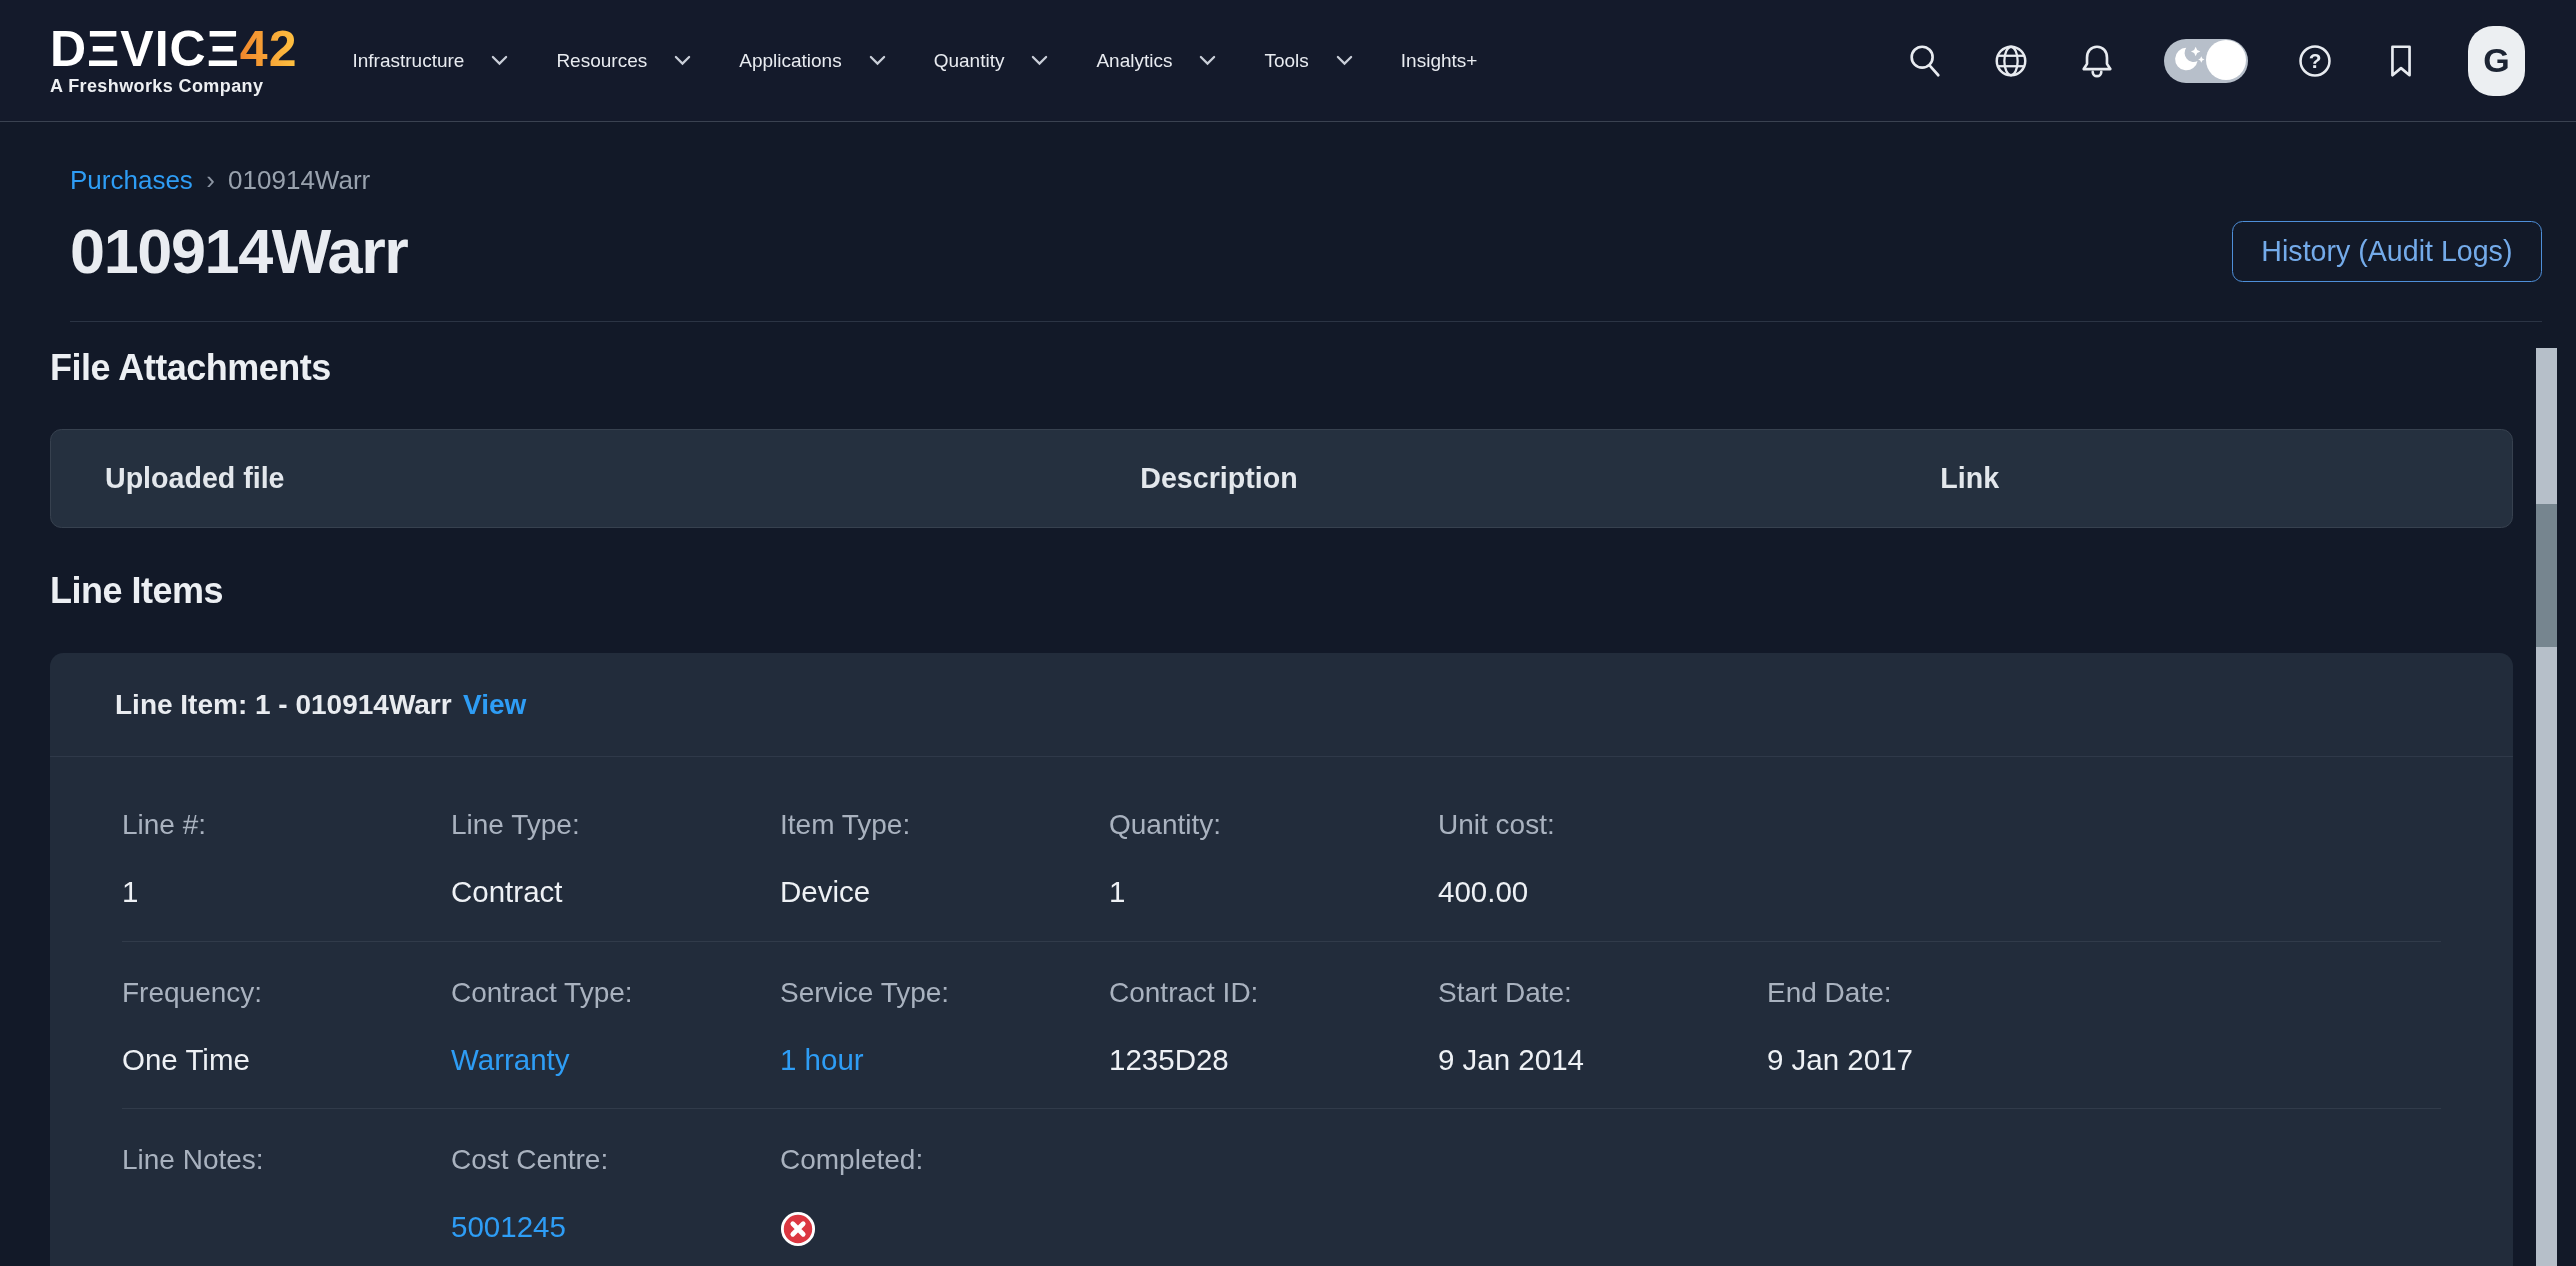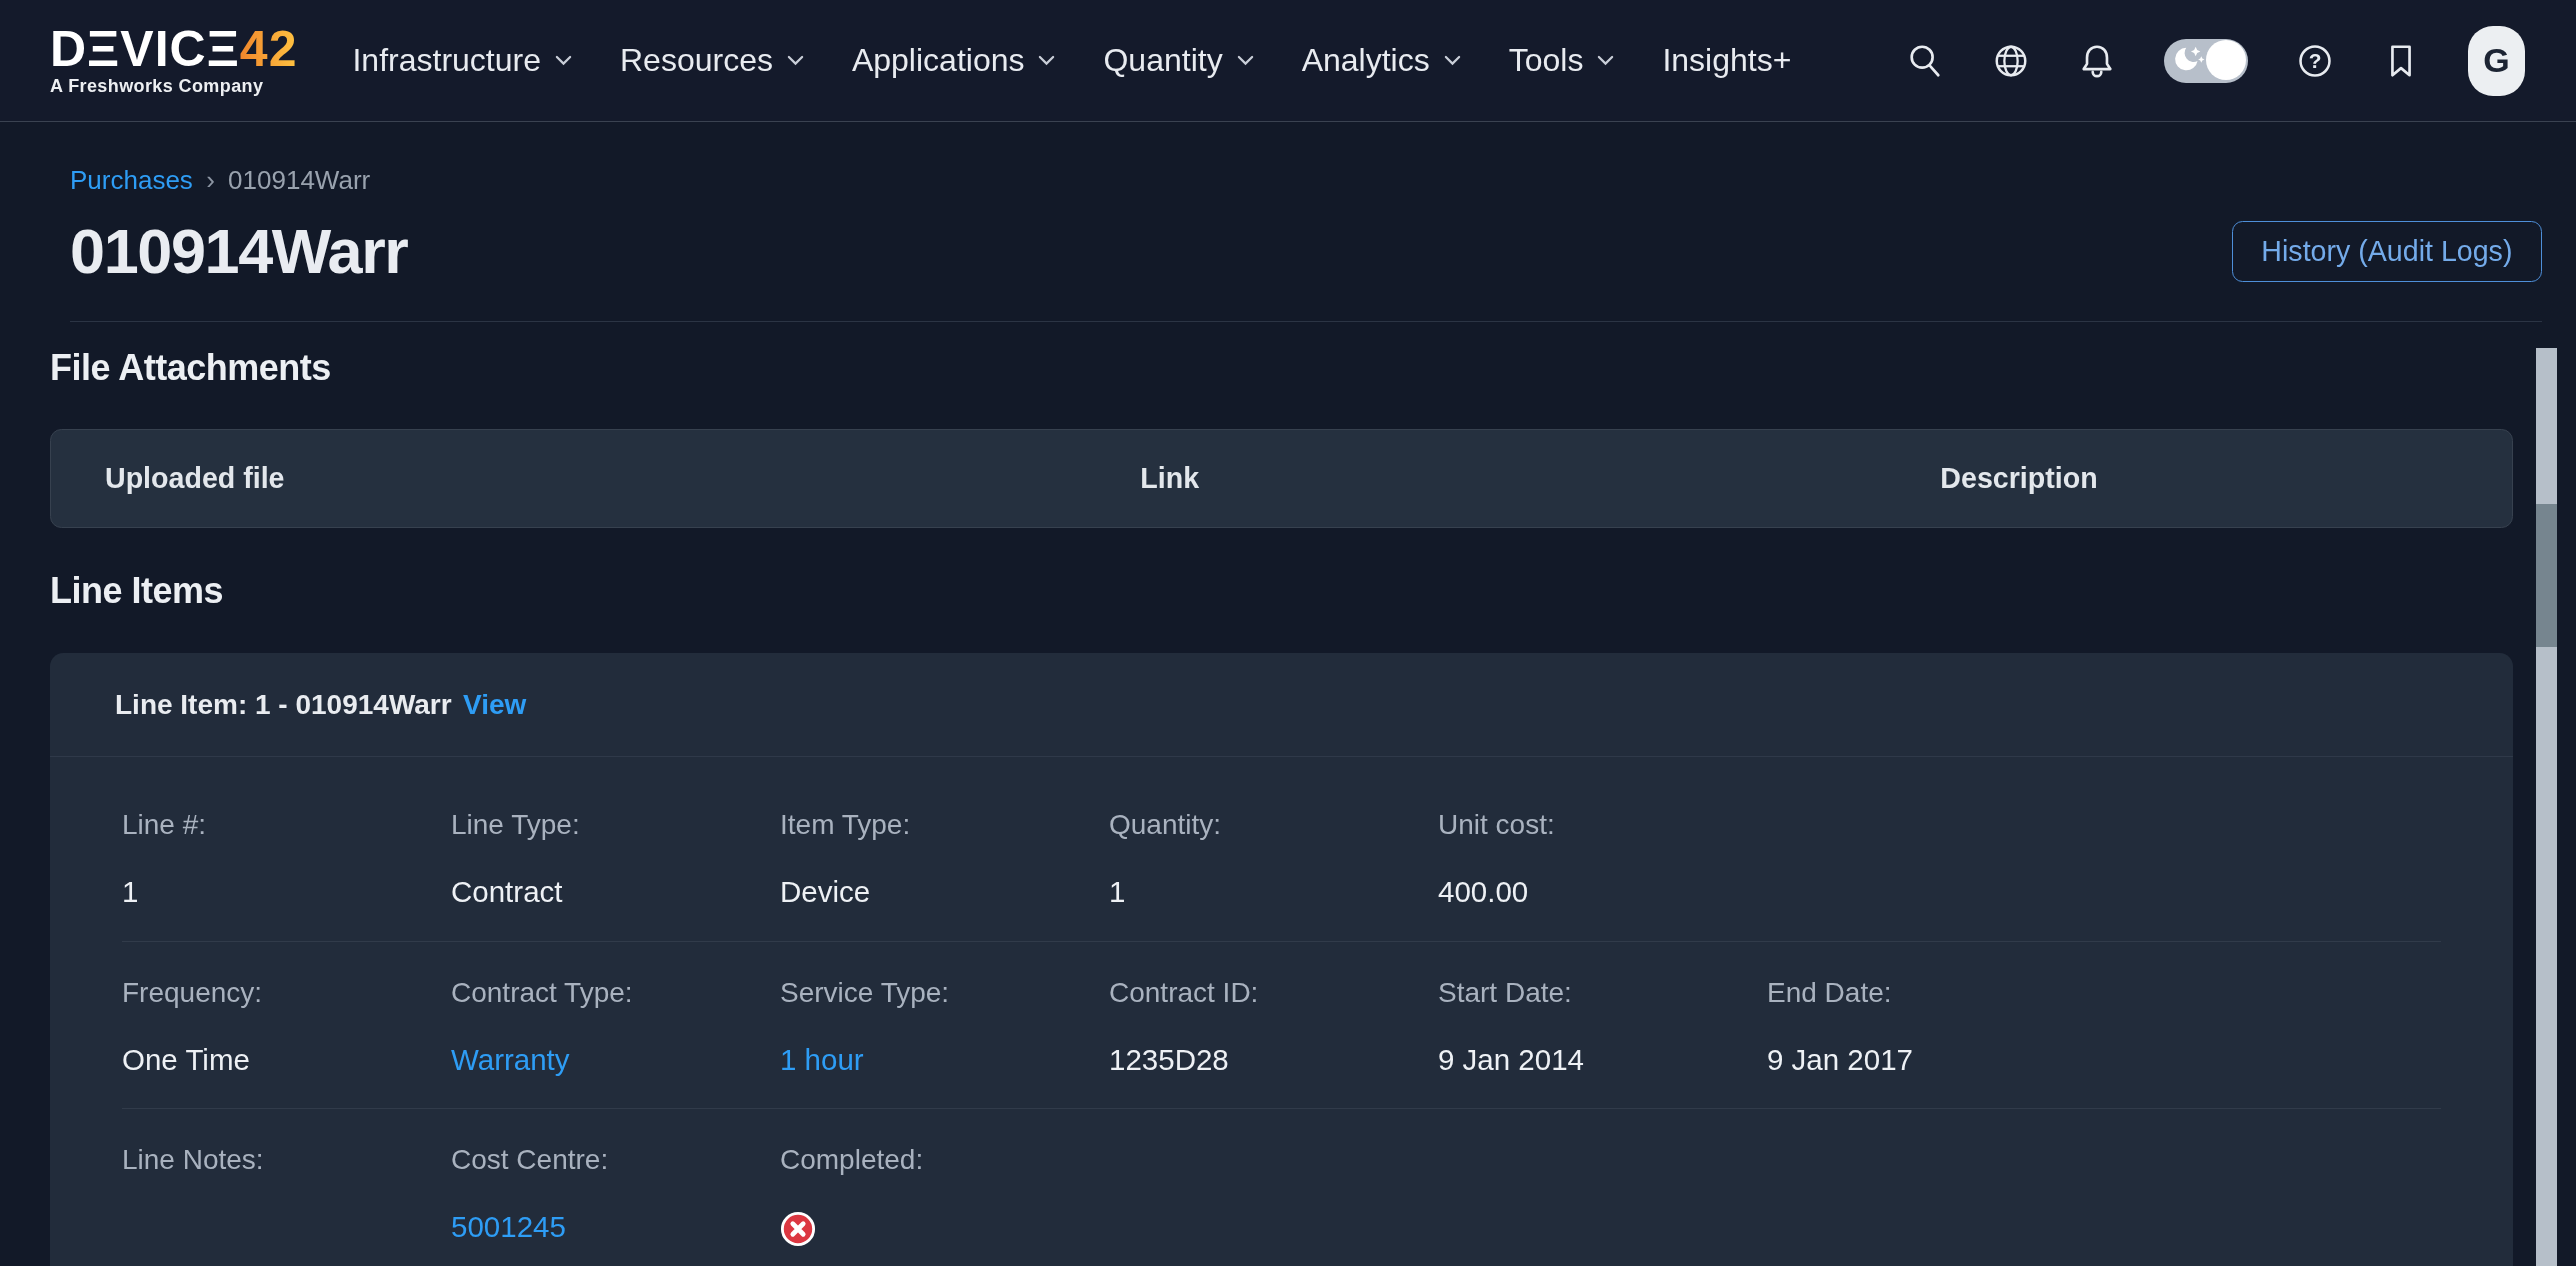--- a/index.html
+++ b/index.html
@@ -20,21 +20,21 @@
   }
   .logo { display:flex; flex-direction:column; margin-right:55px; cursor:pointer; }
   .logo-word { font-size:50px; font-weight:700; line-height:50px; letter-spacing:1px; color:#FFFFFF; white-space:nowrap; }
   .logo-accent {
     background:linear-gradient(90deg,#F0862C,#FFC241);
     -webkit-background-clip:text; background-clip:text; color:transparent;
   }
   .logo-tag { font-size:18px; font-weight:700; color:#EDEFF2; margin-top:2.9px; letter-spacing:0.4px; }
 
   .nav-menu { display:flex; align-items:center; gap:48px; }
-  .nav-item { display:flex; align-items:center; gap:14px; font-size:32px; font-weight:500; color:#E8EBF0; cursor:pointer; white-space:nowrap; }
+  .nav-item { display:flex; align-items:center; gap:27px; font-size:19px; font-weight:500; color:#E8EBF0; cursor:pointer; white-space:nowrap; }
   .nav-item svg { display:block; }
 
   .nav-right { margin-left:auto; display:flex; align-items:center; gap:48px; }
   .icon-btn { width:38px; height:38px; display:flex; align-items:center; justify-content:center; cursor:pointer; }
   .icon-btn svg { display:block; }
 
   .toggle { width:84px; height:44px; border-radius:23px; background:#B7BFCA; position:relative; cursor:pointer; flex:none; }
   .toggle-moon { position:absolute; left:8.6px; top:5.7px; }
   .toggle-knob { position:absolute; right:1.9px; top:1.9px; width:40px; height:40px; border-radius:50%; background:#FFFFFF; }
 
@@ -213,22 +213,22 @@
     <button class="history-btn">History (Audit Logs)</button>
   </div>
   <hr class="header-divider">
 </div>
 
 <main class="content">
 
   <h2 class="section-heading">File Attachments</h2>
   <div class="attach-header">
     <span class="attach-col">Uploaded file</span>
+    <span class="attach-col">Description</span>
     <span class="attach-col">Link</span>
-    <span class="attach-col">Description</span>
   </div>
 
   <h2 class="section-heading" style="margin-top:42px;">Line Items</h2>
 
   <div class="card">
     <div class="card-header">
       <span>Line Item: 1 - 010914Warr</span>
       <a class="view-link">View</a>
     </div>
     <div class="card-body">

